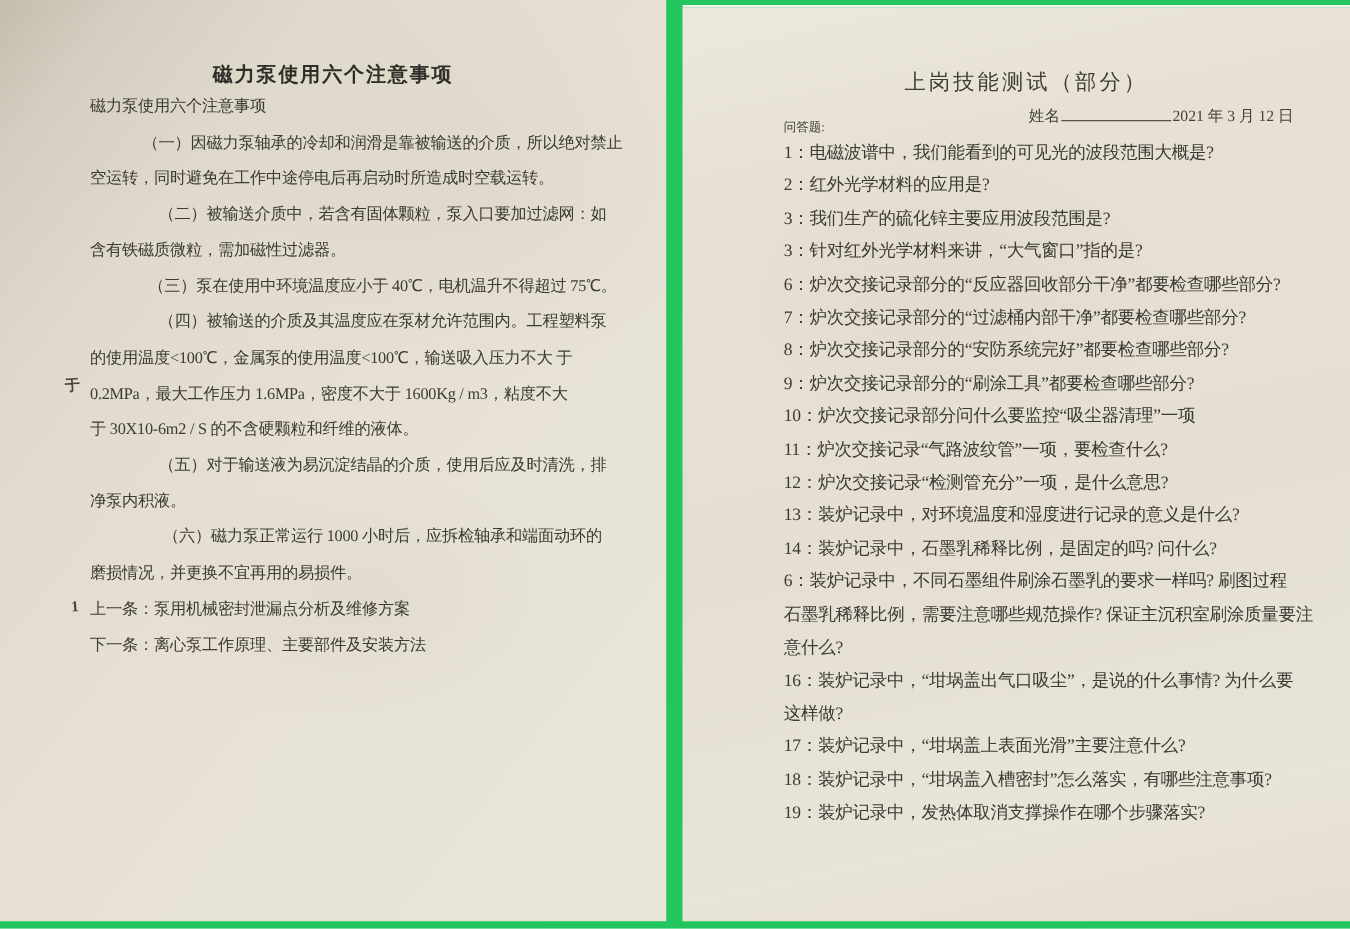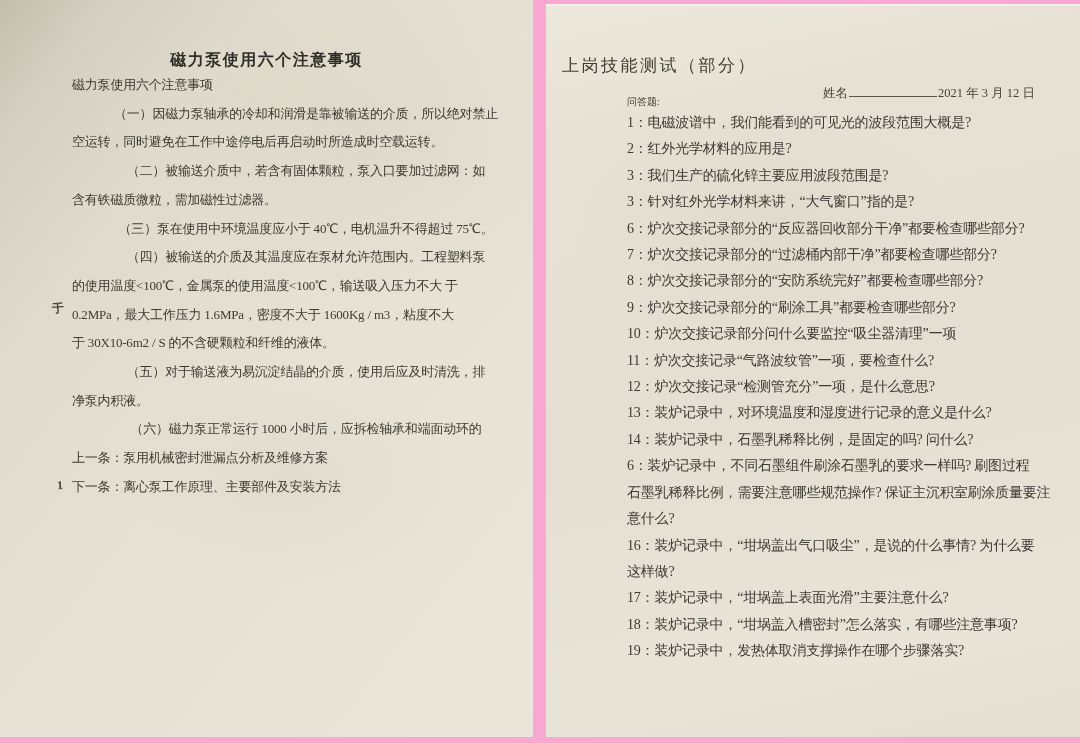--- a/index.html
+++ b/index.html
@@ -1,18 +1,18 @@
 <!DOCTYPE html>
 <html><head>
 <meta charset="utf-8">
 <style>
   * { margin:0; padding:0; box-sizing:border-box; }
   html,body { width:1080px; height:743px; background:#ffffff; overflow:hidden;
               font-family:"Liberation Serif", serif; }
-  .scene { position:relative; width:1080px; height:743px; background:#f9a8d4; }
+  .scene { position:relative; width:1080px; height:743px; background:#22c55e; }
 
   .page { position:absolute; overflow:hidden; }
 
   .page-left {
     left:0; top:0; width:533px; height:737px;
     background:
       radial-gradient(60% 30% at 70% 20%, rgba(214,206,192,0.35), transparent 70%),
       radial-gradient(45% 20% at 55% 65%, rgba(210,202,188,0.25), transparent 70%),
       linear-gradient(128deg, #c3bdae 0%, #d3cebf 9%, #dfdacb 24%, #e6e1d4 52%, #eae6da 100%);
   }
@@ -35,21 +35,21 @@
     color:#3d3a32; white-space:nowrap;
   }
   .body-lines .line.indent { padding-left:28px;text-align:center; }
   .margin-mark {
     position:absolute; font-size:12px; color:#47433a;
     transform:rotate(-4deg); font-weight:bold;
   }
 
   
   .doc-title-right {
-    position:absolute; top:48px; left:0; width:100%; 
+    position:absolute; top:48px; left:0; width:100%; text-align:center;
     font-size:17px; letter-spacing:2.5px; color:#403c34; padding-left:16px;
   }
   .name-row {
     position:absolute; left:277px; top:79px;
     font-size:12.5px; color:#45413a; white-space:nowrap;
   }
   .name-underline {
     display:inline-block; width:88px; height:11px;
     border-bottom:1.2px solid #57534a; margin:0 1px;
   }
@@ -79,20 +79,21 @@
         <div class="line indent">（二）被输送介质中，若含有固体颗粒，泵入口要加过滤网：如</div>
         <div class="line">含有铁磁质微粒，需加磁性过滤器。</div>
         <div class="line indent">（三）泵在使用中环境温度应小于 40℃，电机温升不得超过 75℃。</div>
         <div class="line indent">（四）被输送的介质及其温度应在泵材允许范围内。工程塑料泵</div>
         <div class="line">的使用温度&lt;100℃，金属泵的使用温度&lt;100℃，输送吸入压力不大 于</div>
         <div class="line">0.2MPa，最大工作压力 1.6MPa，密度不大于 1600Kg / m3，粘度不大</div>
         <div class="line">于 30X10-6m2 / S 的不含硬颗粒和纤维的液体。</div>
         <div class="line indent">（五）对于输送液为易沉淀结晶的介质，使用后应及时清洗，排</div>
         <div class="line">净泵内积液。</div>
         <div class="line indent">（六）磁力泵正常运行 1000 小时后，应拆检轴承和端面动环的</div>
+        <div class="line">磨损情况，并更换不宜再用的易损件。</div>
         <div class="line">上一条：泵用机械密封泄漏点分析及维修方案</div>
         <div class="line">下一条：离心泵工作原理、主要部件及安装方法</div>
       </div>
 
     <div>
 
     <div class="margin-mark" style="left: 52px; top: 300px;">于</div>
         <div class="margin-mark" style="left: 57px; top: 478px;">1</div>
       </div>
   </div>

